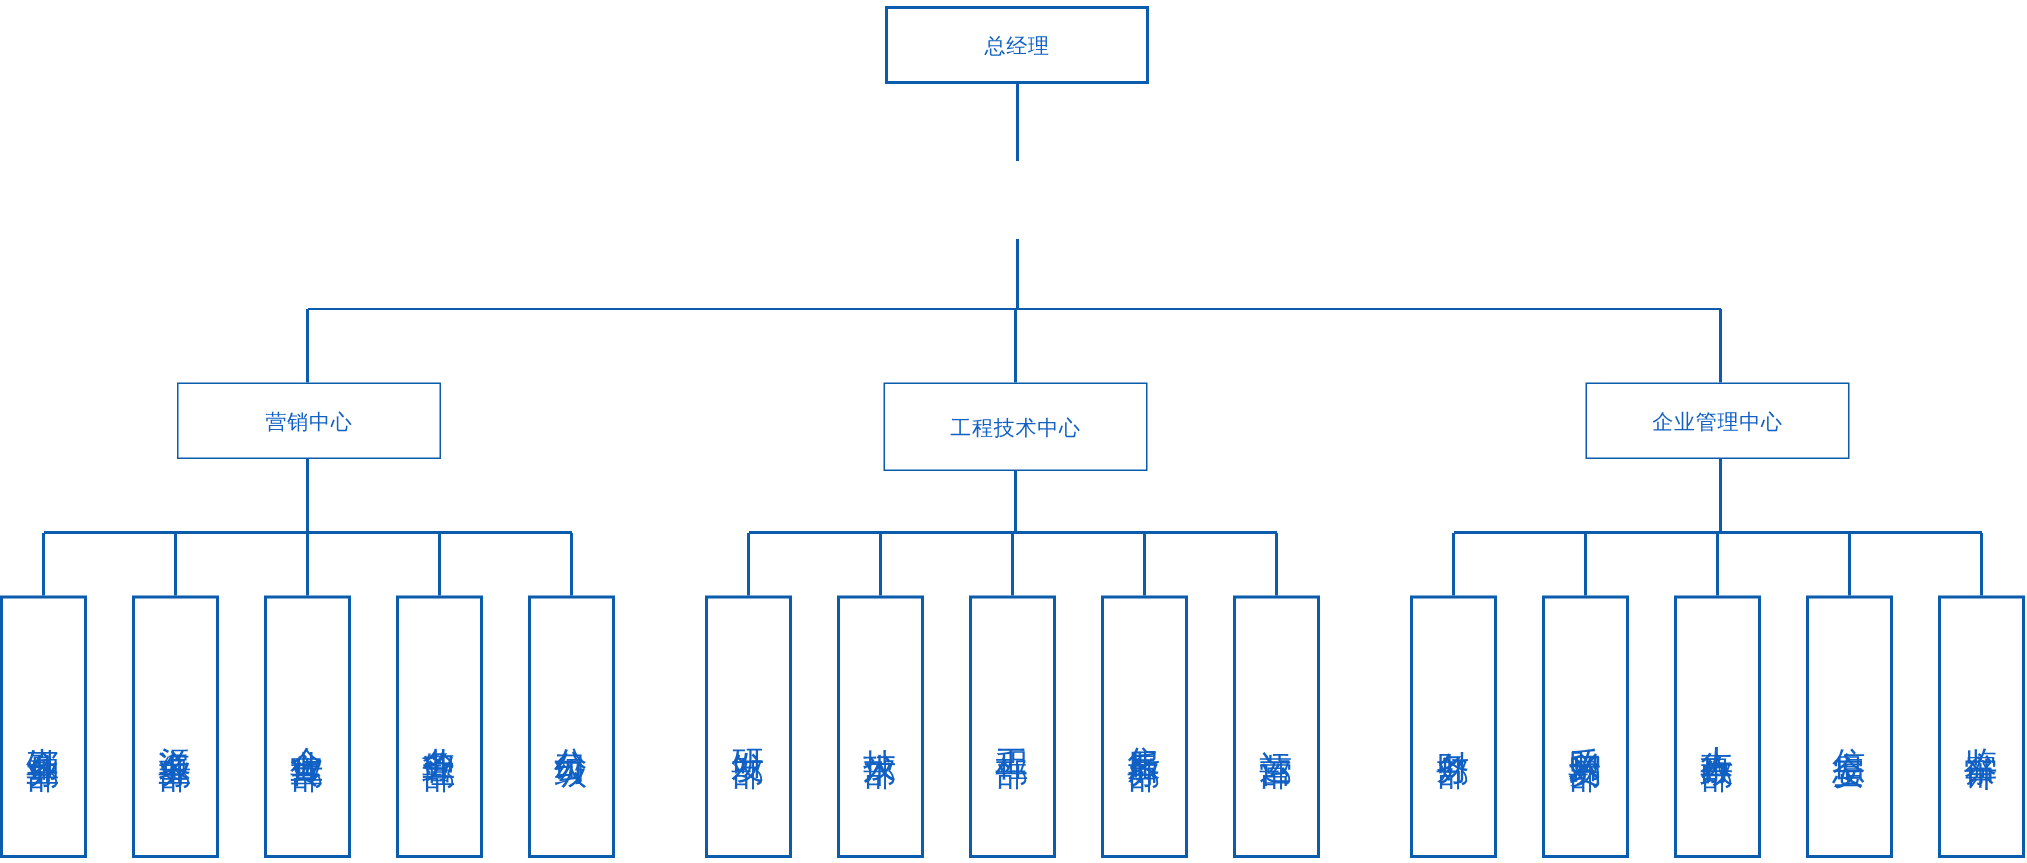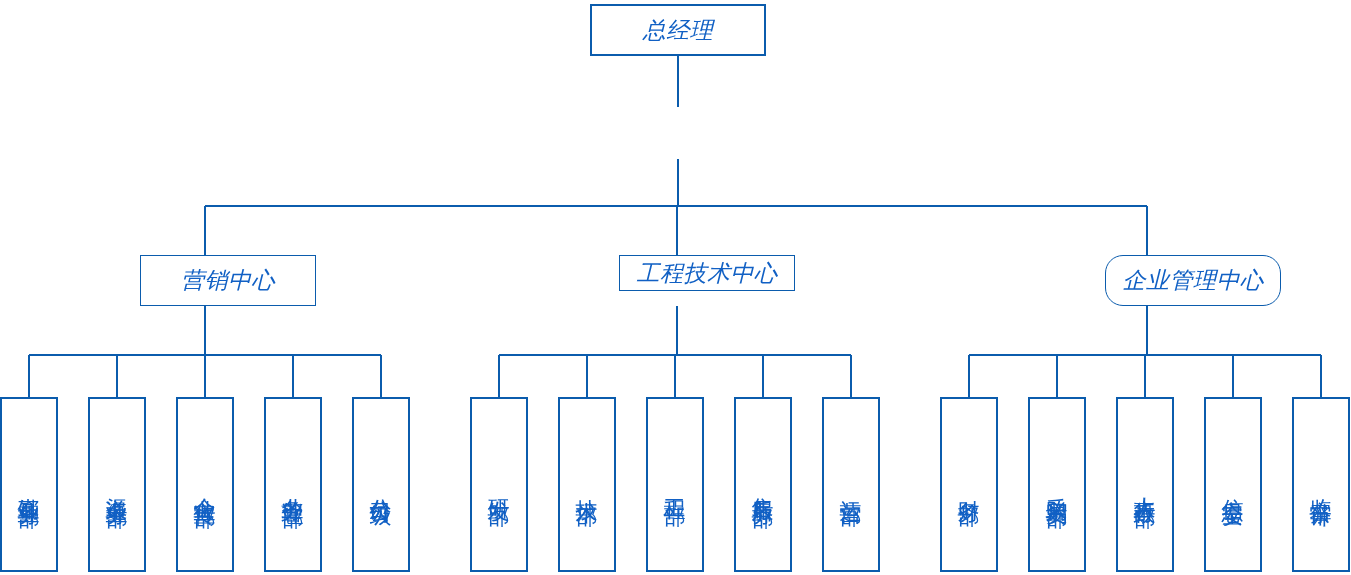--- a/index.html
+++ b/index.html
@@ -47,24 +47,23 @@
   }
   .node-label {
     color: #1160c4;
     line-height: 1.0;
     white-space: nowrap;
     user-select: none;
   }
 
   
   .node.horiz .node-label {
-    font-size: 23px;
+    font-size: 14px;
     letter-spacing: 0.5px;
     writing-mode: horizontal-tb;
-    font-style: italic;
   }
 
   
   .node.leaf {
     border-width: 2px;
     align-items: center;
     justify-content: center;
   }
   .node.leaf .node-label {
     writing-mode: vertical-rl;
@@ -107,27 +106,27 @@
       <line x1="1145" y1="355" x2="1145" y2="397" stroke="#0b5cad" stroke-width="1.5" shape-rendering="crispEdges"></line>
       <line x1="1233" y1="355" x2="1233" y2="397" stroke="#0b5cad" stroke-width="1.5" shape-rendering="crispEdges"></line>
       <line x1="1321" y1="355" x2="1321" y2="397" stroke="#0b5cad" stroke-width="1.5" shape-rendering="crispEdges"></line>
     </svg>
 
   <div class="node horiz" style="left:590px; top:4px; width:176px; height:52px;">
     <span class="node-label">总经理</span>
   </div>
 
 
-  <div class="node horiz thin" style="left:118px; top:255px; width:176px; height:51px;margin-left:22px;">
+  <div class="node horiz thin" style="left:118px; top:255px; width:176px; height:51px;">
     <span class="node-label">营销中心</span>
   </div>
-  <div class="node horiz thin" style="left:619px; top:255px; width:176px; height:36px;text-align:right;">
+  <div class="node horiz thin" style="left:589px; top:255px; width:176px; height:59px;text-align:right;">
     <span class="node-label">工程技术中心</span>
   </div>
-  <div class="node horiz thin" style="left:1105px; top:255px; width:176px; height:51px;border-radius:18px;">
+  <div class="node horiz thin" style="left:1057px; top:255px; width:176px; height:51px;">
     <span class="node-label">企业管理中心</span>
   </div>
 
   <div class="node leaf" style="left:0px; top:397px; width:58px; height:175px;">
     <span class="node-label">直销业务部</span>
   </div>
   <div class="node leaf" style="left:88px; top:397px; width:58px; height:175px;">
     <span class="node-label">渠道业务部</span>
   </div>
   <div class="node leaf" style="left:176px; top:397px; width:58px; height:175px;">

